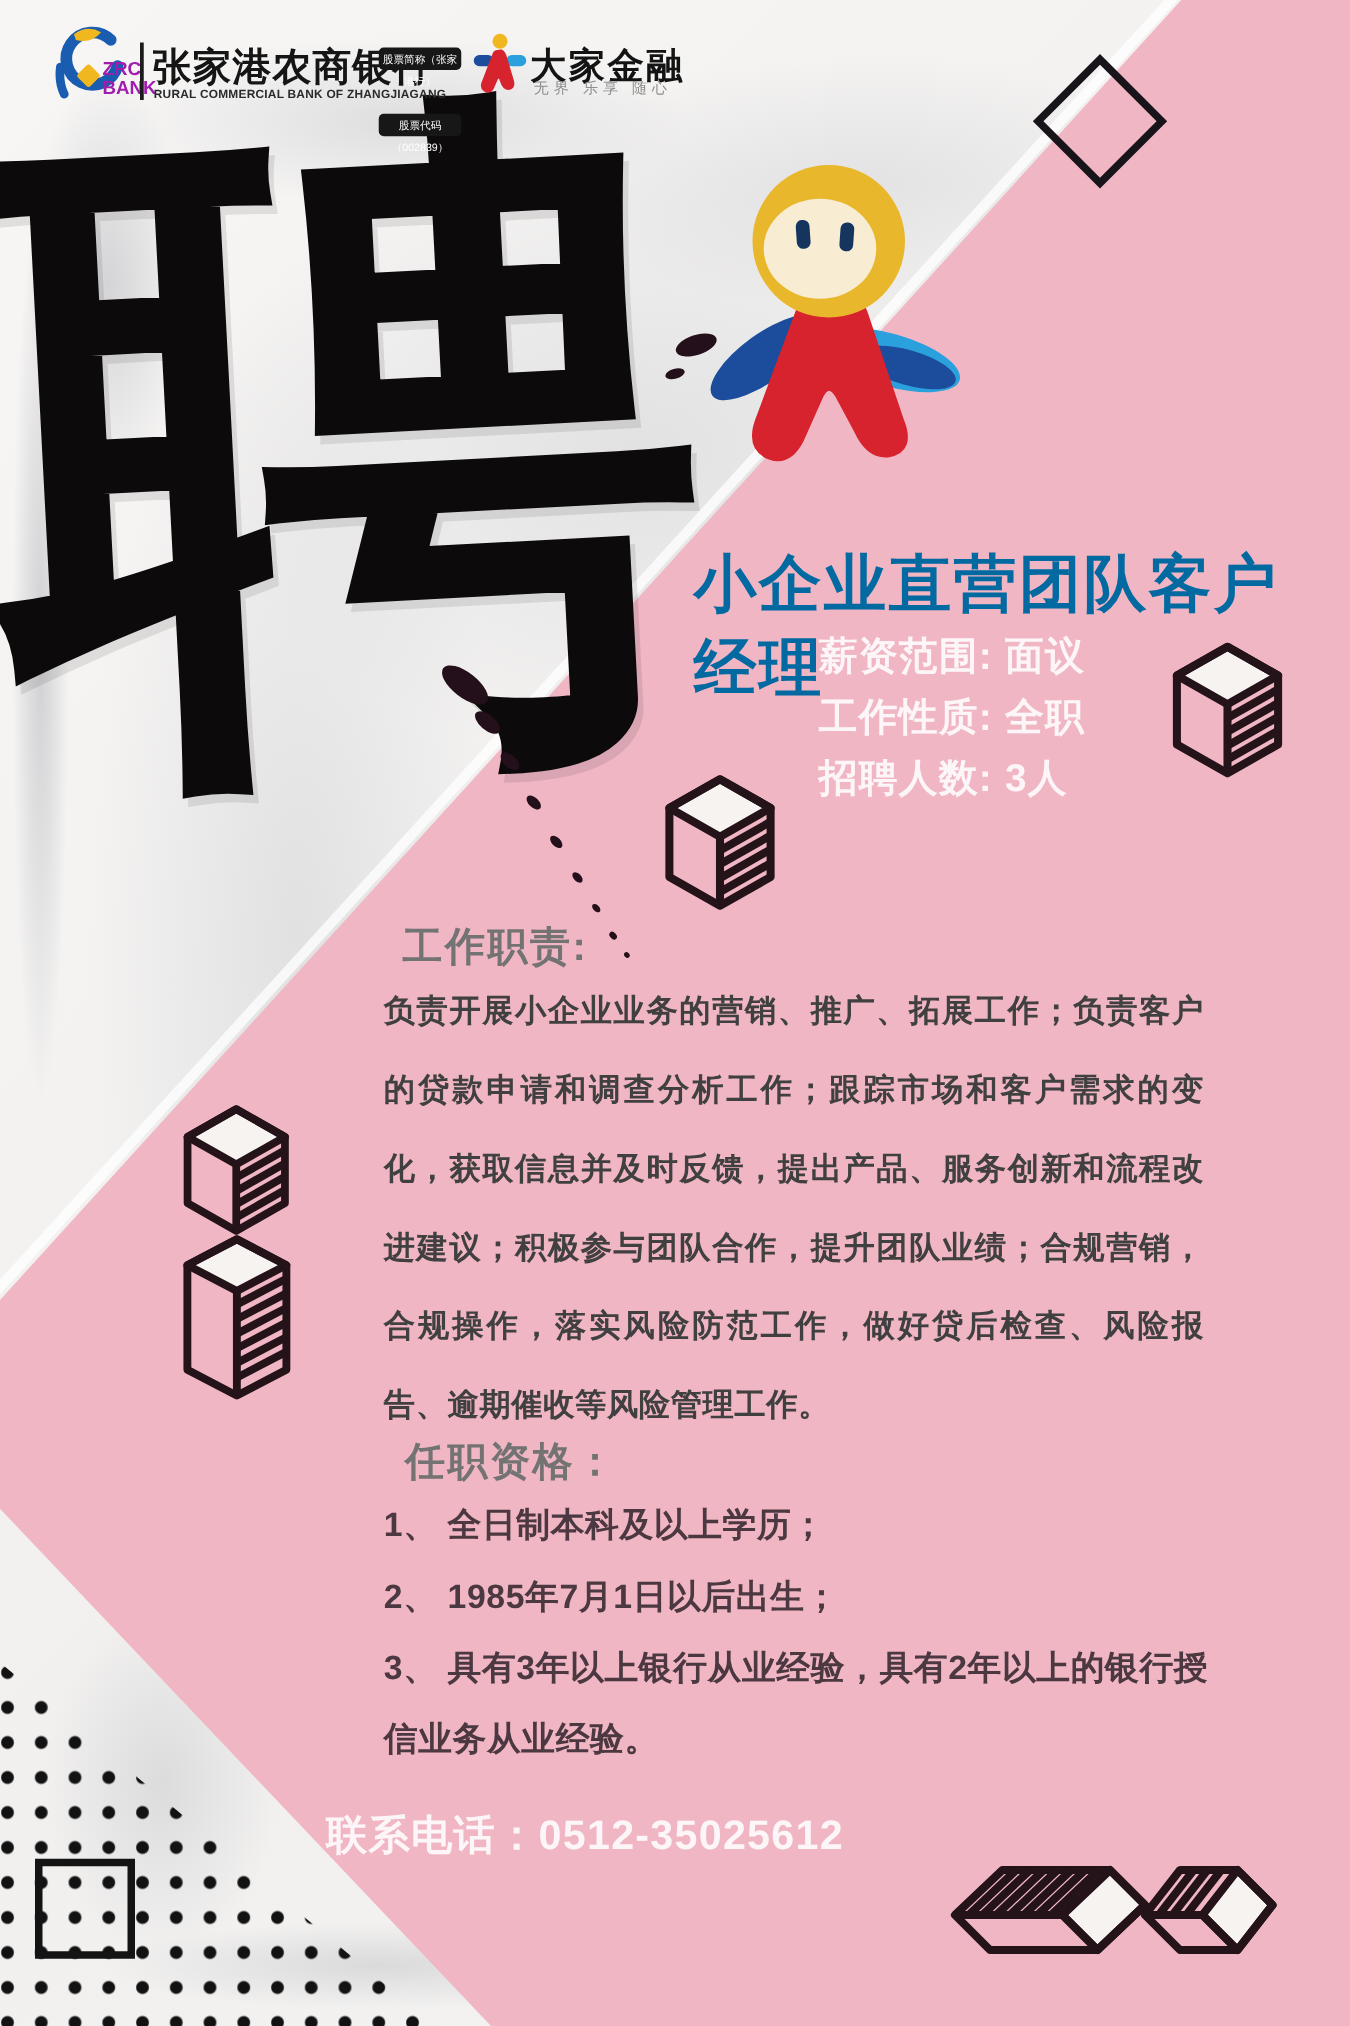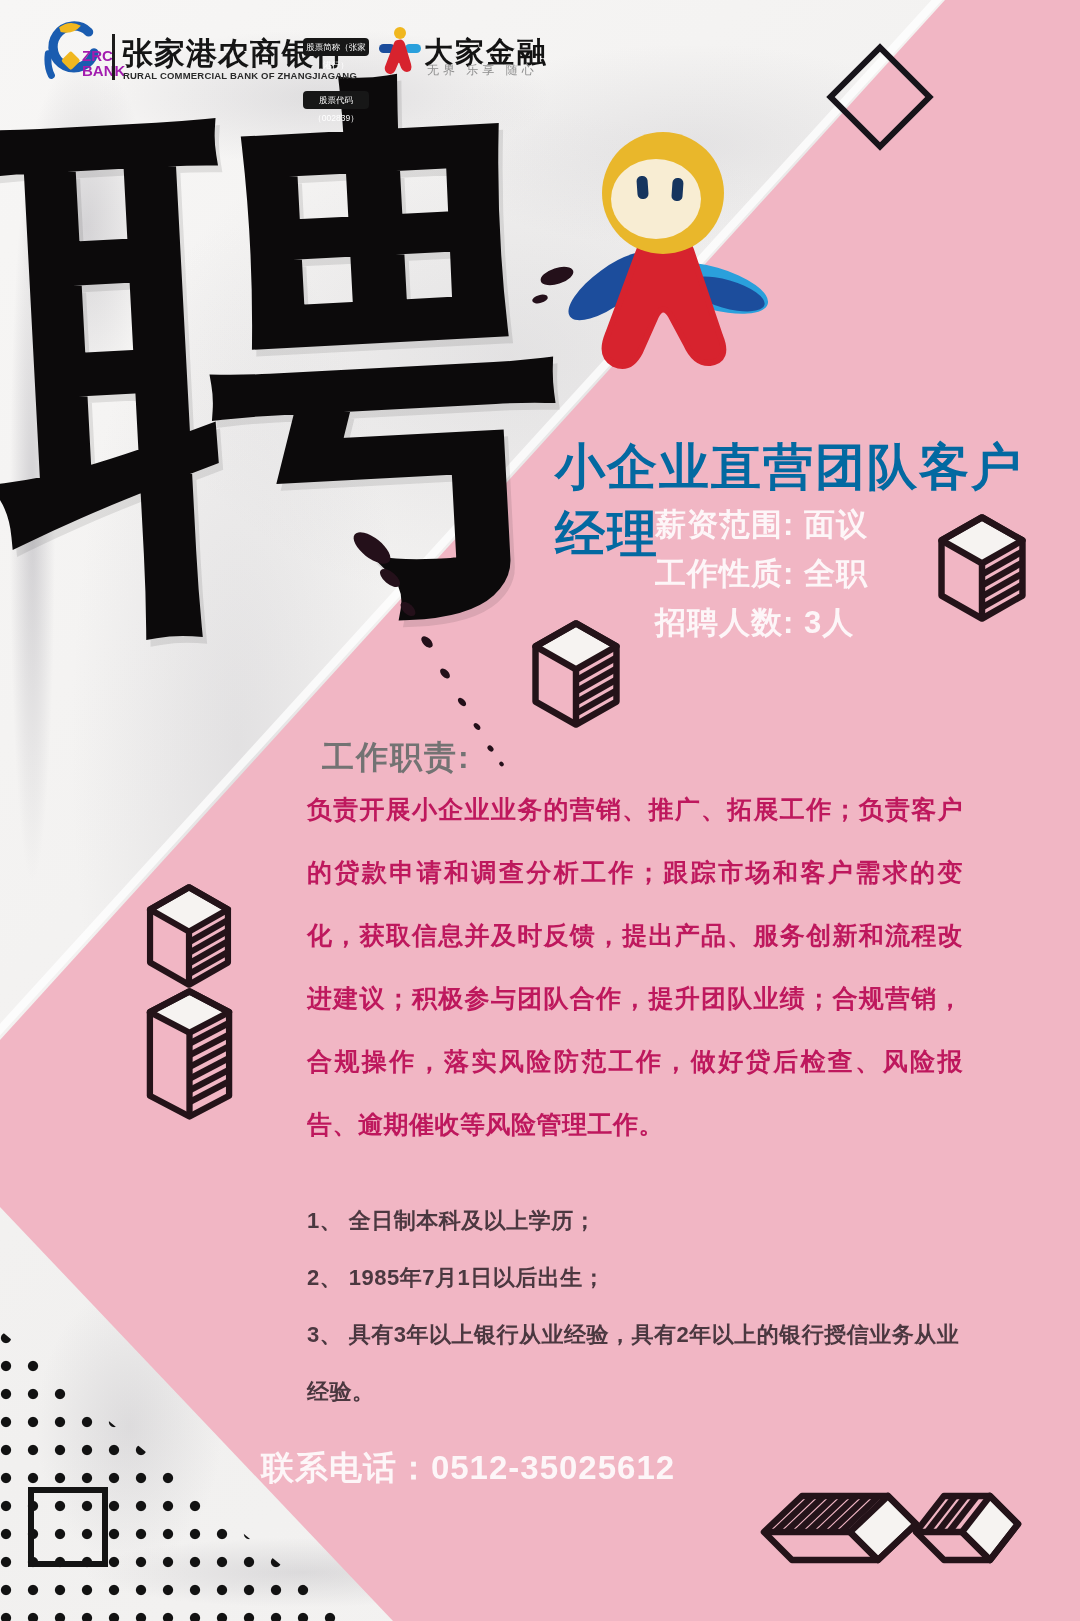--- a/index.html
+++ b/index.html
@@ -46,25 +46,25 @@
     border:6px solid #17141a;transform:rotate(45deg);background:transparent;}
   .shape{z-index:3;}
 
   
   .job-title{left:555px;top:434px;width:480px;z-index:4;text-align:left;
     font-size:50px;font-weight:700;letter-spacing:2px;color:#0369a1;}
   .meta{left:655px;top:500px;z-index:4;color:#fdf6f8;font-weight:700;
     font-size:31px;line-height:49px;letter-spacing:1px;}
   .sec-heading{z-index:4;color:#737373;font-weight:700;font-size:32px;letter-spacing:2px;}
   .resp-head{left:322px;top:736px;}
-  .resp-body{left:307px;top:778px;width:656px;z-index:4;color:#be185d;
+  .resp-body{left:307px;top:778px;width:656px;z-index:4;color:#404040;
     font-weight:700;font-size:25px;line-height:63px;letter-spacing:.5px;text-align:justify;}
   .qual-head{left:324px;top:1148px;}
   .qual-list{left:307px;top:1192px;width:668px;z-index:4;color:#4b3840;
-    font-weight:700;font-size:22px;line-height:57px;letter-spacing:.5px;}
+    font-weight:700;font-size:27px;line-height:57px;letter-spacing:.5px;}
   .qual-list .q-item{margin:0;}
   .phone{left:0;top:1446px;width:936px;z-index:4;text-align:center;
     color:#fdf6f8;font-weight:700;font-size:33px;letter-spacing:1px;}
 
   
   .hdr{z-index:5;}
   .zrc-abbr{left:82px;top:48px;font-size:15px;font-weight:700;color:#a21caf;line-height:15px;}
   .hdr-divider{left:112px;top:34px;width:3px;height:46px;background:#1c1c1c;}
   .bank-cn{left:122px;top:33px;font-size:31px;font-weight:700;color:#151515;letter-spacing:1px;}
   .bank-en{left:123px;top:70px;font-size:9.5px;font-weight:700;color:#2a2a2a;letter-spacing:.2px;}
@@ -210,20 +210,21 @@
 
   <div class="abs meta">
     <div>薪资范围: 面议</div>
     <div>工作性质: 全职</div>
     <div>招聘人数: 3人</div>
   </div>
 
   <div class="abs sec-heading resp-head">工作职责:</div>
   <div class="abs resp-body">负责开展小企业业务的营销、推广、拓展工作；负责客户的贷款申请和调查分析工作；跟踪市场和客户需求的变化，获取信息并及时反馈，提出产品、服务创新和流程改进建议；积极参与团队合作，提升团队业绩；合规营销，合规操作，落实风险防范工作，做好贷后检查、风险报告、逾期催收等风险管理工作。</div>
 
+  <div class="abs sec-heading qual-head">任职资格：</div>
   <div class="abs qual-list">
     <div class="q-item">1、 全日制本科及以上学历；</div>
     <div class="q-item">2、 1985年7月1日以后出生；</div>
     <div class="q-item">3、 具有3年以上银行从业经验，具有2年以上的银行授信业务从业经验。</div>
   </div>
 
   <div class="abs phone">联系电话：0512-35025612</div>
 
 </div>
 

